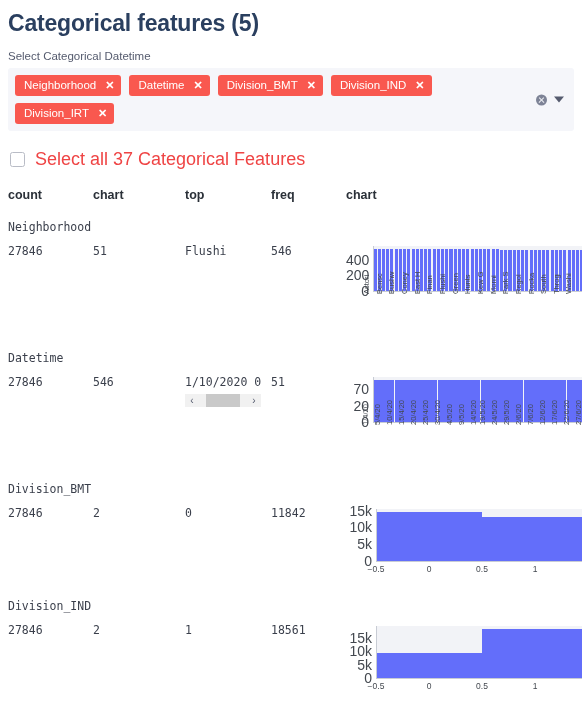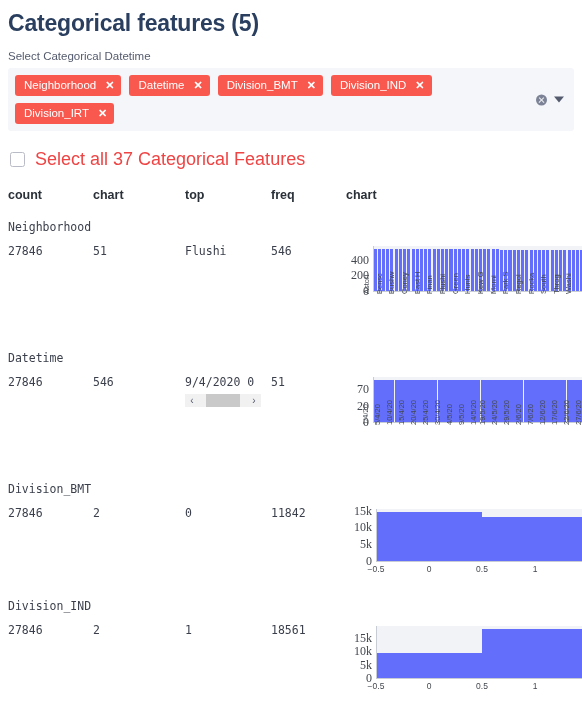--- a/index.html
+++ b/index.html
@@ -168,25 +168,24 @@
 
   
   .plot {
     position: relative;
     background: #ffffff;
     font-family: "Liberation Sans", sans-serif;
   }
   .ytick {
     position: absolute;
     right: 3px;
-    font-size: 12px;
+    font-size: 14px;
     color: #43484f;
     transform: translateY(-50%);
     white-space: nowrap;
-    font-family: Liberation Serif, serif;
   }
   .axisline {
     position: absolute;
     background: #c8ccd4;
   }
   .plotarea {
     position: absolute;
     overflow: hidden;
     background: #f2f3f7;
   }
@@ -344,21 +343,21 @@
               <div class="xtick-v" style="left: 214.814px; top: 51px; height: 39px;">Throg</div>
               <div class="xtick-v" style="left: 227.461px; top: 51px; height: 39px;">Washi</div>
             </div>
           </div>
         </div>
         <div class="group-name">Datetime</div>
         <div class="row">
           <div class="cell c-count">27846</div>
           <div class="cell c-unique">546</div>
           <div class="cell c-top top-wrap">
-            <div>9/4/2020 0</div>
+            <div>1/10/2020 0</div>
             <div class="scrollbar">
               <span class="arrow">‹</span>
               <span class="thumb"></span>
               <span class="arrow">›</span>
             </div>
           </div>
           <div class="cell c-freq">51</div>
           <div class="c-chart">
             <div class="plot" style="width: 246px; height: 92px;">
               <div class="ytick" style="left: 0px; width: 23px; text-align: right; right: auto; top: 48px;">0</div>

